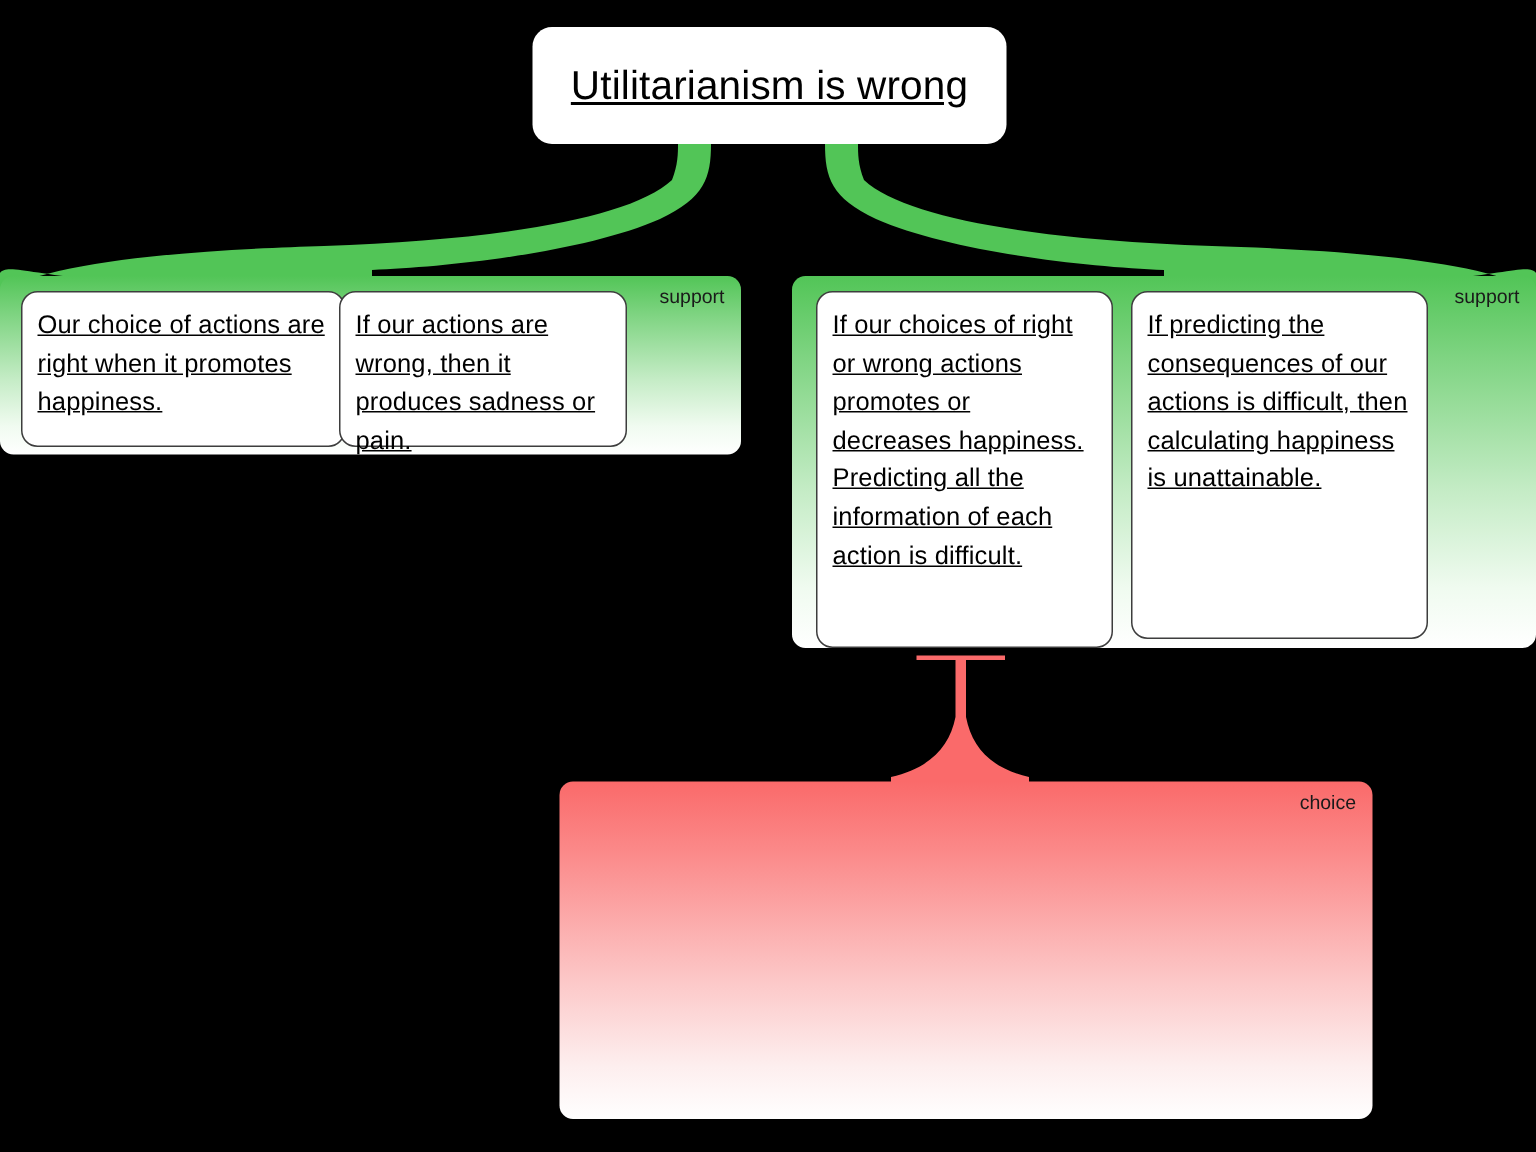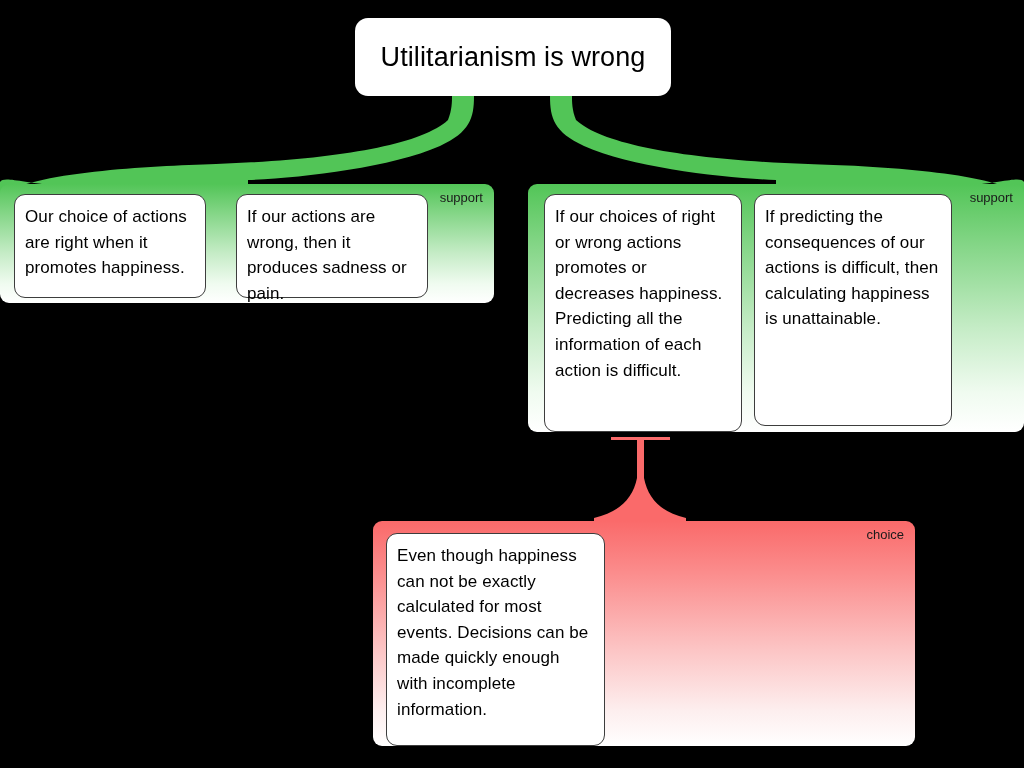--- a/index.html
+++ b/index.html
@@ -56,20 +56,21 @@
     border: 1.4px solid #3d3d3d;
     border-radius: 11px;
     padding: 9px 11px 9px 10px;
   }
   .card-text {
     display: block;
     font-size: 17px;
     line-height: 25.6px;
     color: #000000;
     letter-spacing: 0.1px;
+    text-decoration: underline;
   }
 
   
   #root-node {
     position: absolute;
     left: 355px;
     top: 18px;
     width: 316px;
     height: 78px;
     background: #ffffff;
@@ -126,37 +127,34 @@
     <rect x="611" y="437" width="59" height="3" fill="#fa6a6a"></rect>
   </svg>
 
   <div id="root-node">
     <span class="card-text">Utilitarianism is wrong</span>
   </div>
 
   <div class="group-panel support" style="left:0px; top:184px; width:494px; height:119px;">
     <span class="group-label">support</span>
   </div>
-  <div class="card" style="left:14px; top:194px; width:192px; height:104px;">
+  <div class="card" style="left:14px; top:194px; width:216px; height:104px;">
     <span class="card-text">Our choice of actions are right when it promotes happiness.</span>
   </div>
-  <div class="card" style="left:236px; top:194px; width:192px; height:104px;">
+  <div class="card" style="left:226px; top:194px; width:192px; height:104px;">
     <span class="card-text">If our actions are wrong, then it produces sadness or pain.</span>
   </div>
 
   <div class="group-panel support" style="left:528px; top:184px; width:496px; height:248px;">
     <span class="group-label">support</span>
   </div>
   <div class="card" style="left:544px; top:194px; width:198px; height:238px;">
     <span class="card-text">If our choices of right or wrong actions promotes or decreases happiness. Predicting all the information of each action is difficult.</span>
   </div>
   <div class="card" style="left:754px; top:194px; width:198px; height:232px;">
     <span class="card-text">If predicting the consequences of our actions is difficult, then calculating happiness is unattainable.</span>
   </div>
 
   <div class="group-panel oppose" style="left:373px; top:521px; width:542px; height:225px;">
     <span class="group-label">choice</span>
   </div>
-  <div class="card" style="left:386px; top:533px; width:219px; height:213px;">
-    <span class="card-text">Even though happiness can not be exactly calculated for most events. Decisions can be made quickly enough with incomplete information.</span>
-  </div>
 
 </div>
 
 </body></html>

